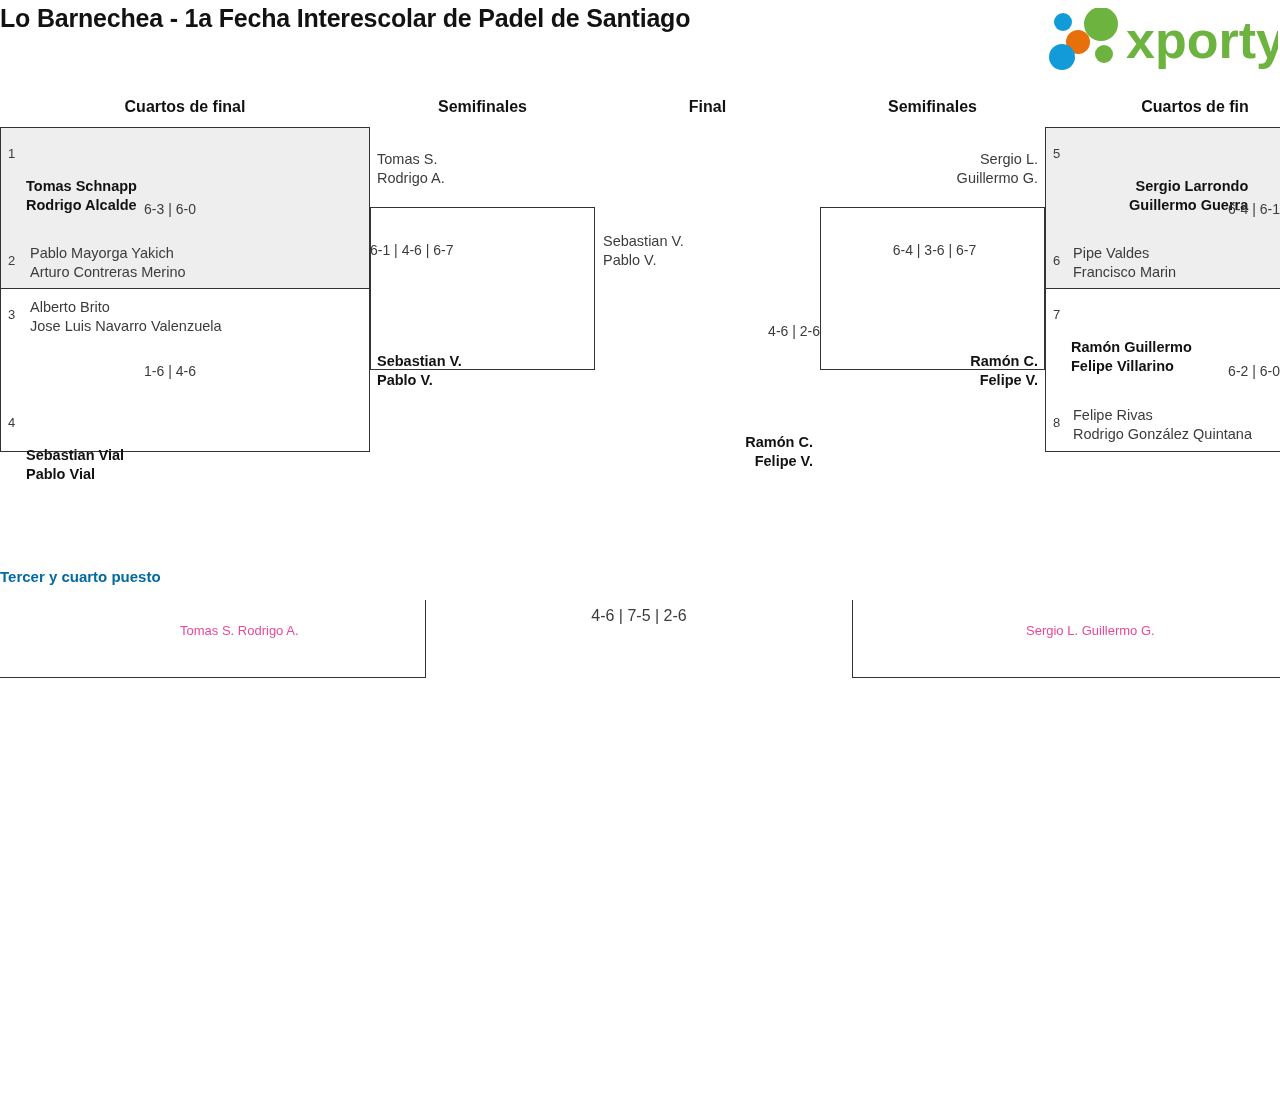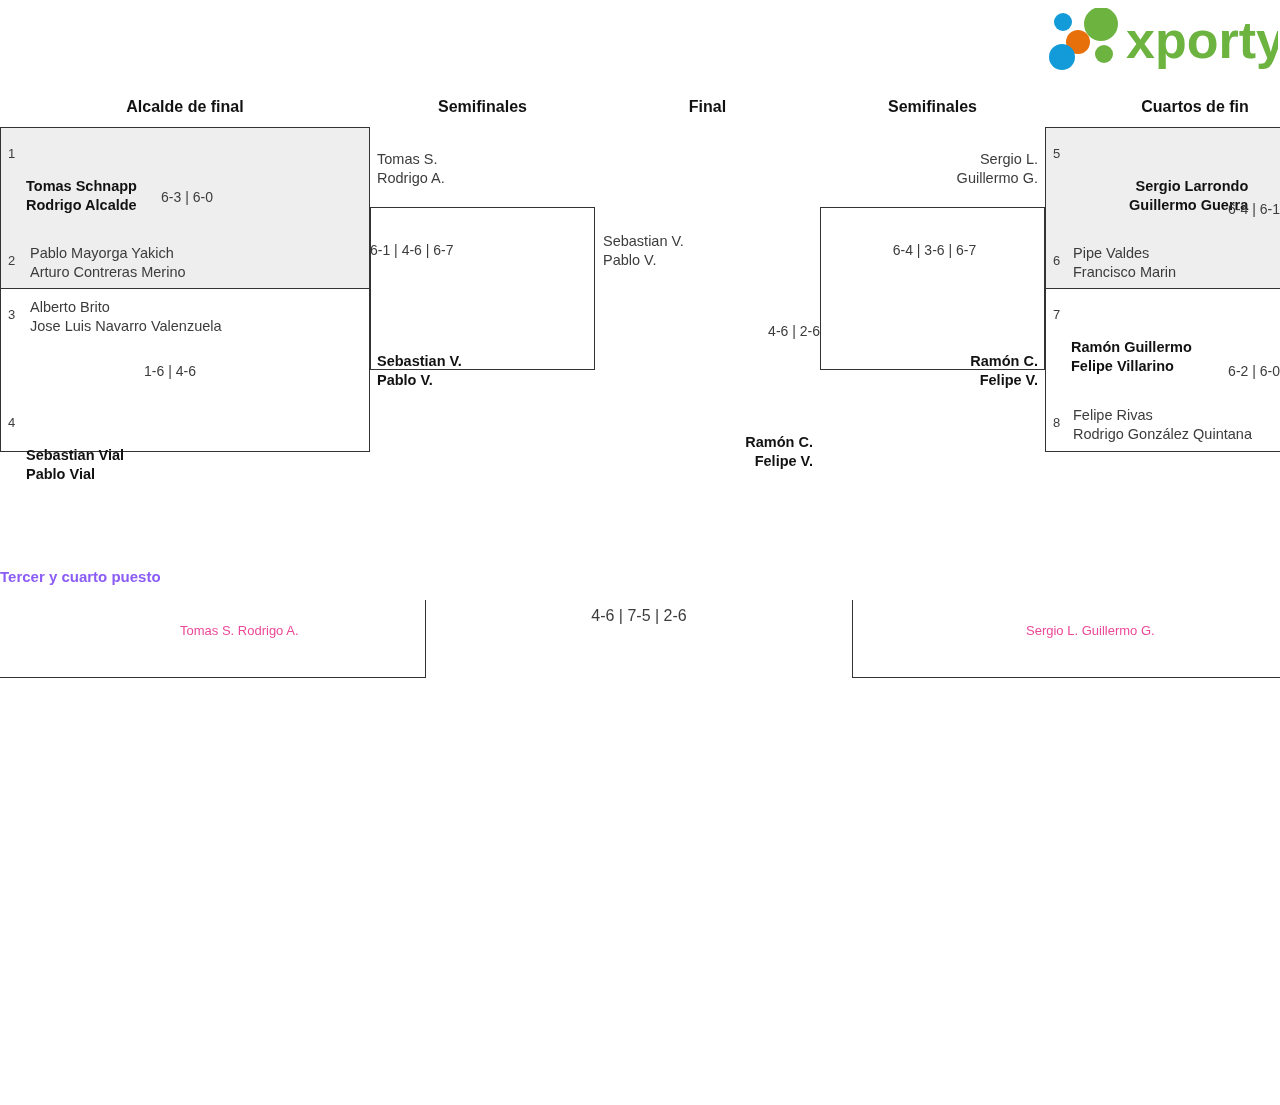--- a/index.html
+++ b/index.html
@@ -91,21 +91,21 @@
     white-space: nowrap;
   }
 
   
   #third-place-title {
     position: absolute;
     left: 0px;
     top: 568px;
     font-size: 15px;
     font-weight: 700;
-    color: #8b5cf6;
+    color: #0369a1;
     white-space: nowrap;
   }
   .tp-frame {
     position: absolute;
     box-sizing: border-box;
   }
   .tp-frame.left  { border-right: 1px solid #333333; border-bottom: 1px solid #333333; }
   .tp-frame.right { border-left: 1px solid #333333; border-bottom: 1px solid #333333; }
 
   .tp-team {
@@ -120,46 +120,47 @@
     font-size: 16px;
     line-height: 17px;
     color: #3c3c3c;
     white-space: nowrap;
   }
 </style>
 </head>
 <body>
 
 <div id="tournament-title">
+  <span class="line">Lo Barnechea - 1a Fecha Interescolar de Padel de Santiago</span>
 </div>
 
 <div id="brand-logo">
   <svg width="240" height="62" viewBox="0 0 240 62" xmlns="http://www.w3.org/2000/svg" aria-hidden="true">
     <circle cx="25" cy="14" r="9" fill="#129BD8"></circle>
     <circle cx="63" cy="16" r="17" fill="#6CB33F"></circle>
     <circle cx="40" cy="34" r="12" fill="#E8700A"></circle>
     <circle cx="66" cy="46" r="9" fill="#6CB33F"></circle>
     <circle cx="24" cy="49" r="13" fill="#129BD8"></circle>
     <text x="88" y="50" font-family="Liberation Sans, sans-serif" font-size="52" font-weight="700" fill="#6CB33F">xporty</text>
   </svg>
 </div>
 
-<div class="round-header" style="left:0px;   width:370px;">Alcalde de final</div>
+<div class="round-header" style="left:0px;   width:370px;">Cuartos de final</div>
 <div class="round-header" style="left:370px; width:225px;">Semifinales</div>
 <div class="round-header" style="left:595px; width:225px;">Final</div>
 <div class="round-header" style="left:820px; width:225px;">Semifinales</div>
 <div class="round-header" style="left:1045px;width:300px;">Cuartos de fin</div>
 
 <div class="match-box shaded" style="left:0px; top:127px; width:370px; height:162px;"></div>
 <div class="seed" style="left:8px;  top:146px;">1</div>
 <div class="team winner" style="left:26px; top:137px;">
   <span class="nm">Tomas Schnapp</span>
   <span class="nm">Rodrigo Alcalde</span>
 </div>
-<div class="score" style="left:0px; top:188px; width:340px; text-align:center;padding-left:17px;">6-3 | 6-0</div>
+<div class="score" style="left:0px; top:200px; width:340px; text-align:center;">6-3 | 6-0</div>
 <div class="seed" style="left:8px;  top:253px;">2</div>
 <div class="team" style="left:30px; top:244px;">
   <span class="nm">Pablo Mayorga Yakich</span>
   <span class="nm">Arturo Contreras Merino</span>
 </div>
 
 <div class="match-box plain" style="left:0px; top:288px; width:370px; height:164px;"></div>
 <div class="seed" style="left:8px;  top:307px;">3</div>
 <div class="team" style="left:30px; top:298px;">
   <span class="nm">Alberto Brito</span>

